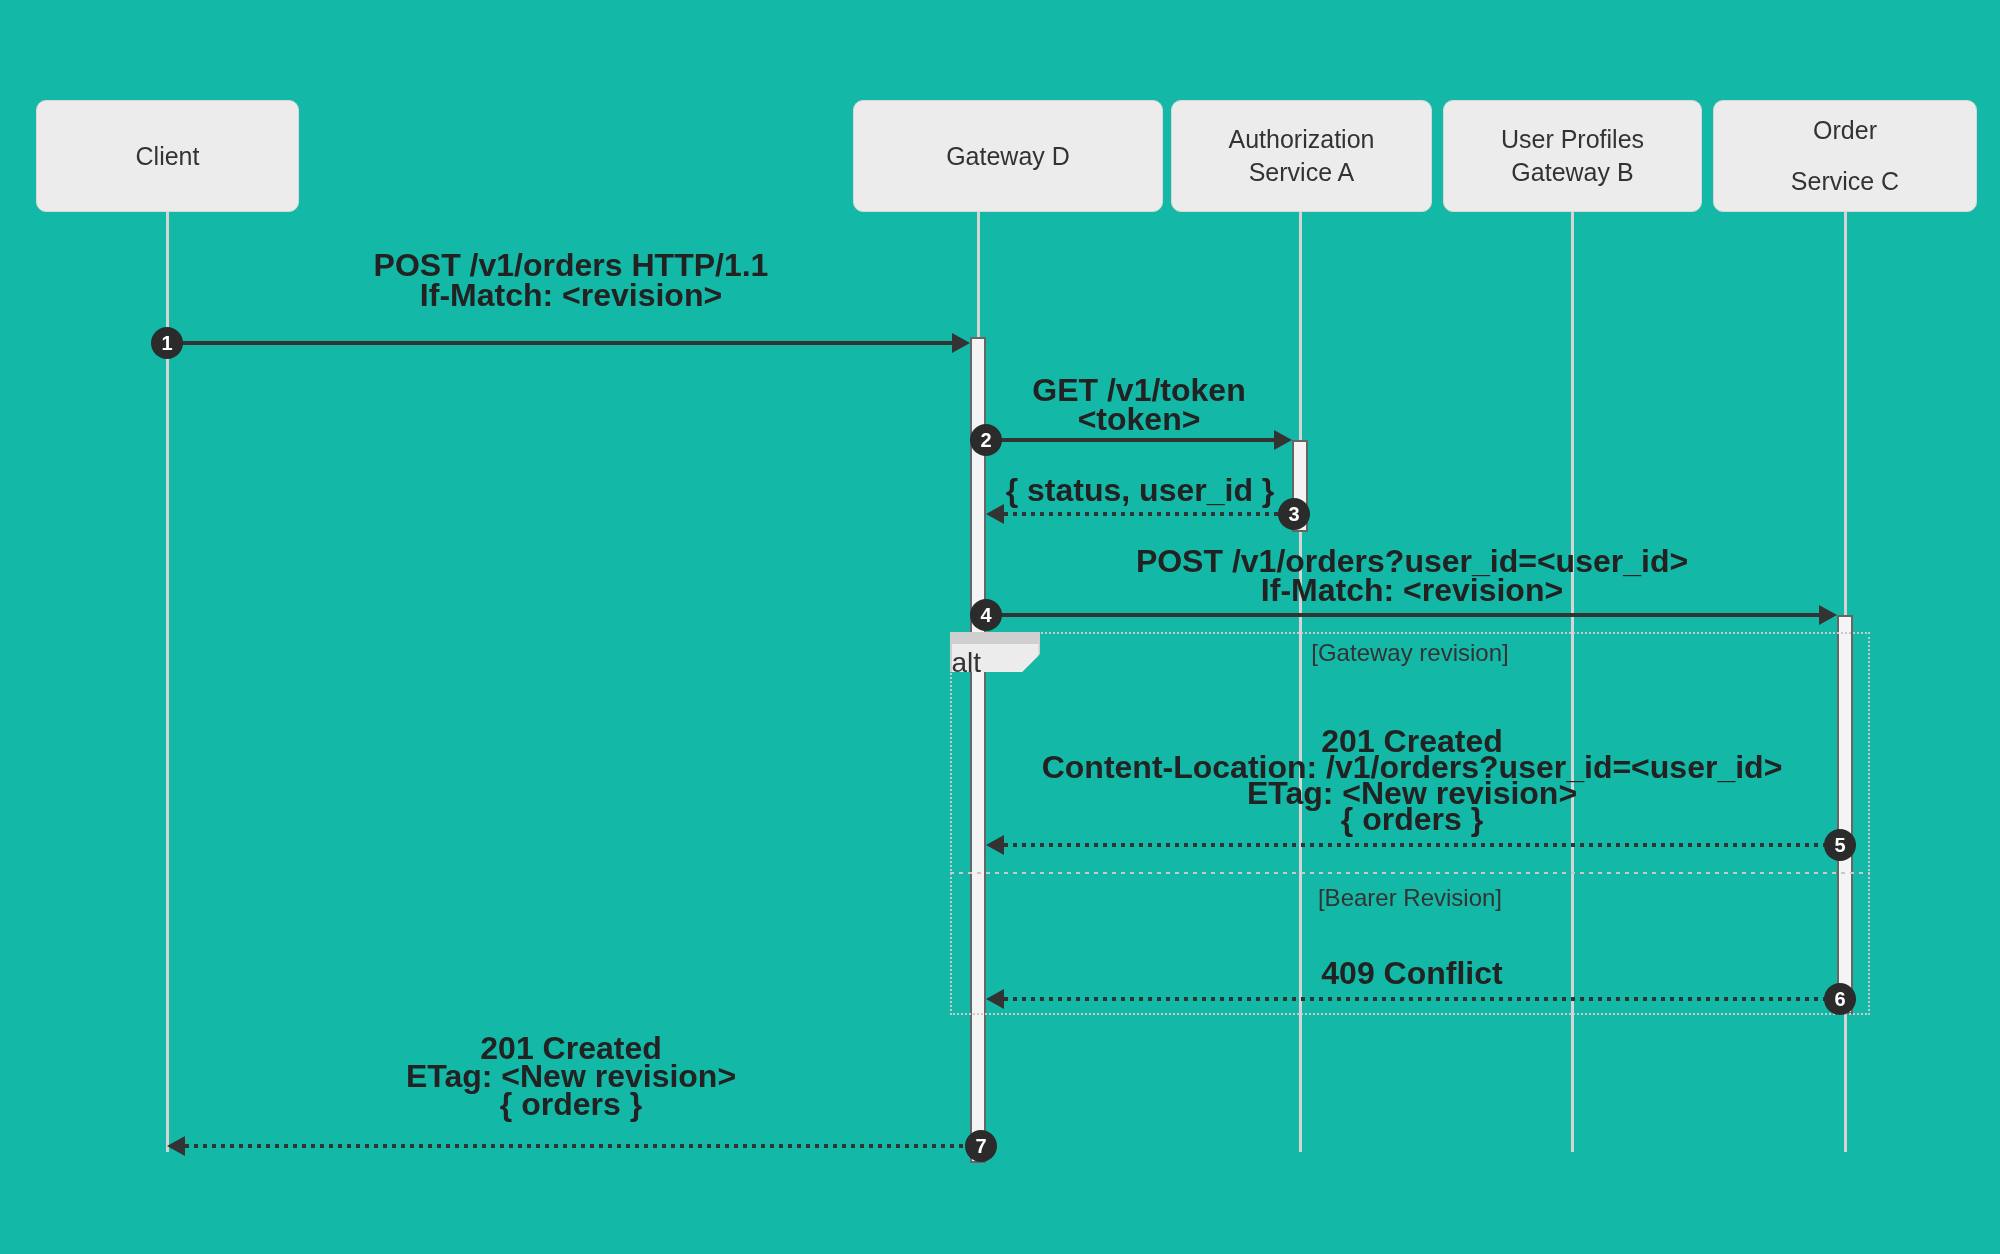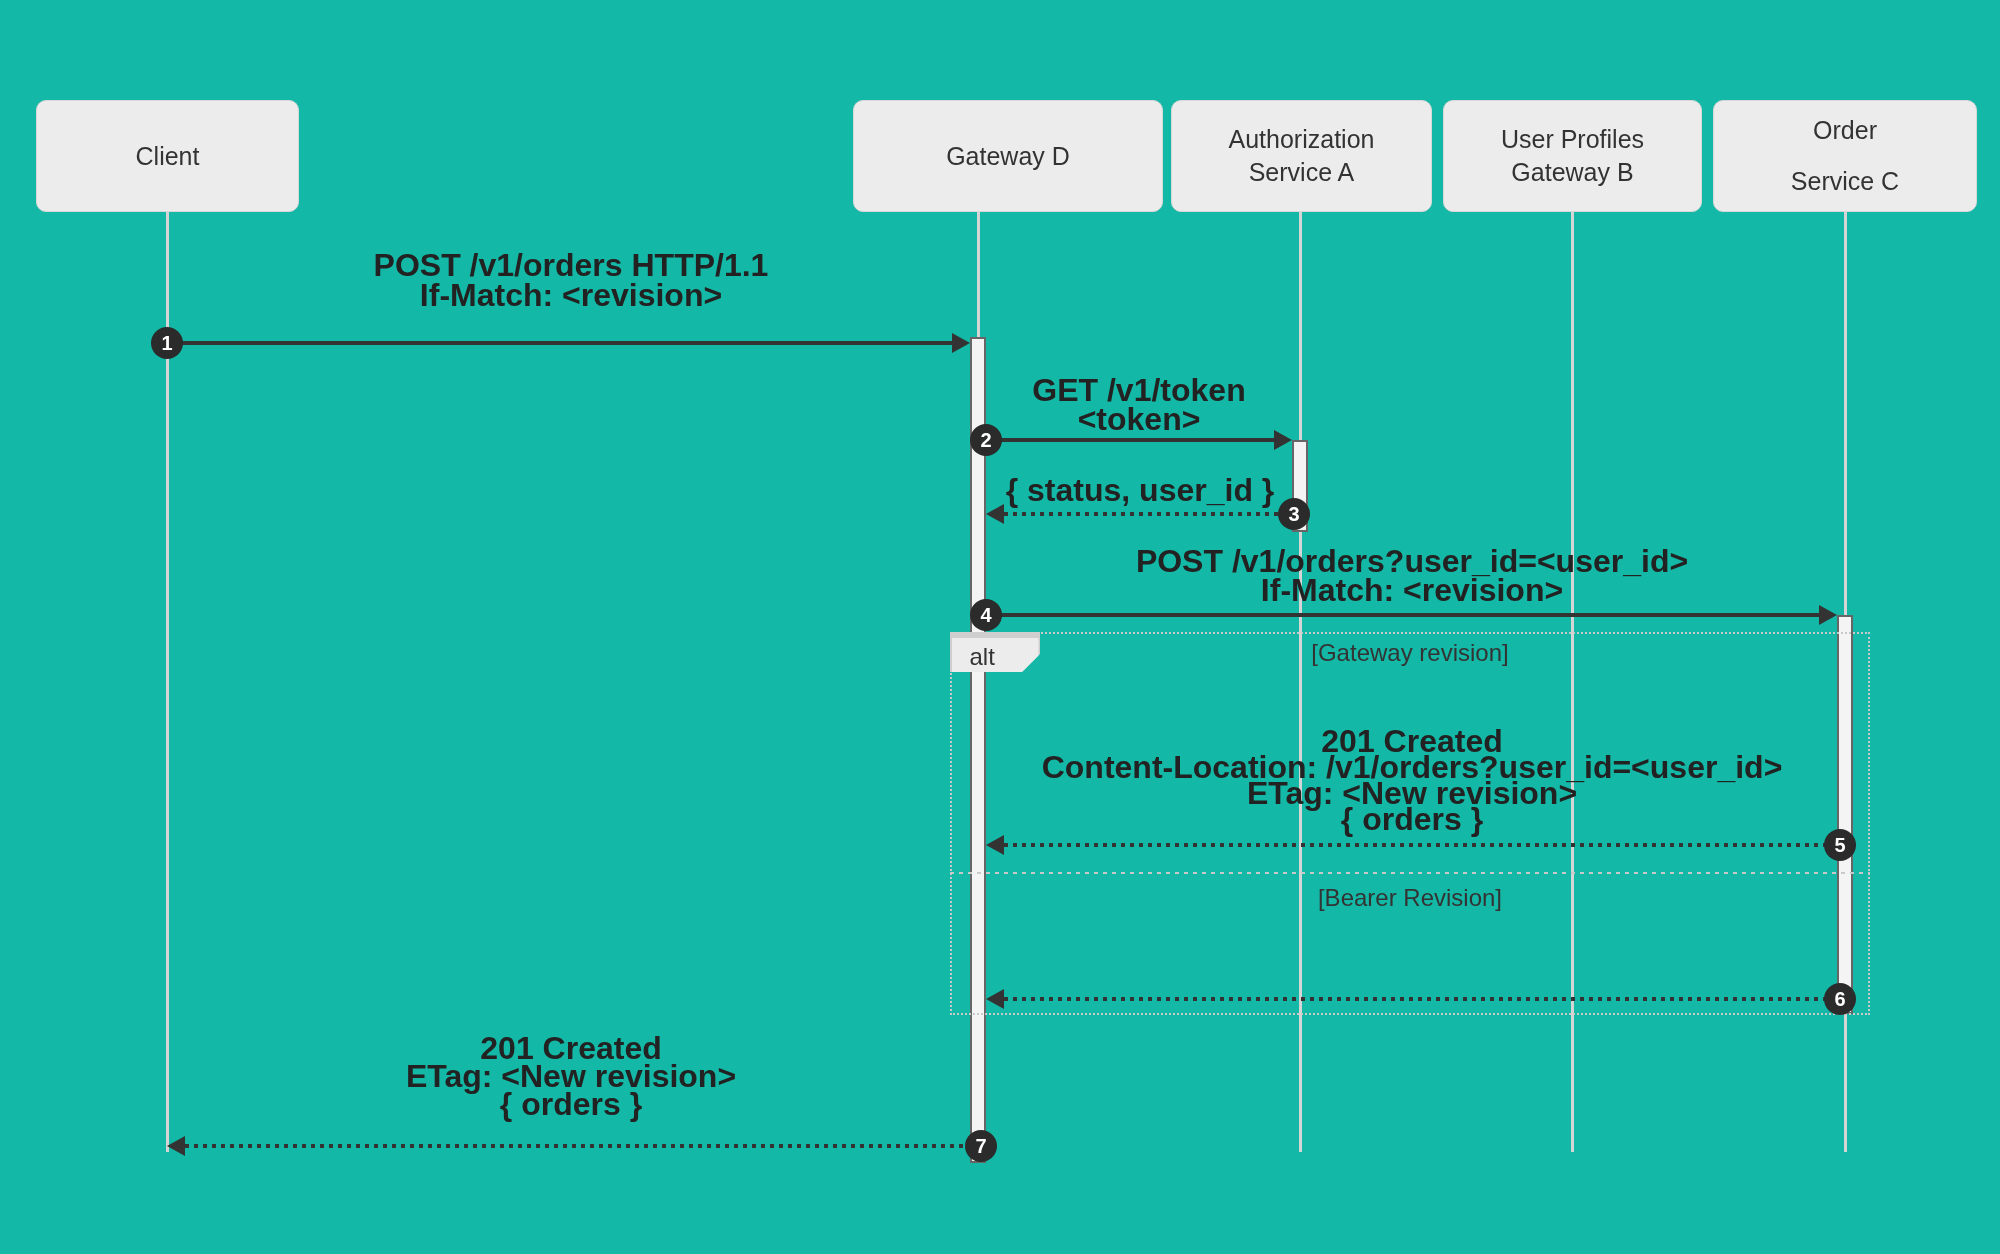--- a/index.html
+++ b/index.html
@@ -96,27 +96,26 @@
   }
   .alt-tab-outer{
     position:absolute;
     left:950px;top:632px;width:90px;height:40px;
     background:#cfcfcf;
     clip-path:polygon(0 0,100% 0,100% 55%,80% 100%,0 100%);
     z-index:5;
   }
   .alt-tab-inner{
     position:absolute;
-    left:1.5px;top:6px;width:87px;height:37px;
+    left:1.5px;top:12px;width:87px;height:37px;
     background:#ececec;
     clip-path:polygon(0 0,100% 0,100% 55%,80% 100%,0 100%);
     display:flex;align-items:center;
-    padding-left:18px;
-    box-sizing:border-box;
-    font-size:24px;color:#333;
+    box-sizing:border-box;
+    font-size:28px;color:#333;
   }
   .guard{
     position:absolute;
     left:950px;width:920px;
     text-align:center;
     font-size:24px;color:#333;
     z-index:4;
     white-space:pre;
   }
 </style>
@@ -198,20 +197,23 @@
   <div class="msg" style="left:1012px;top:728px;width:800px;line-height:26px;">
     <div>201 Created</div>
     <div>Content-Location: /v1/orders?user_id=&lt;user_id&gt;</div>
     <div>ETag: &lt;New revision&gt;</div>
     <div>{ orders }</div>
   </div>
   <div class="aline-dashed" style="left:1004px;top:843px;width:834px;"></div>
   <div class="head-left" style="left:986px;top:835px;"></div>
   <div class="num" style="left:1824px;top:829px;">5</div>
 
+  <div class="msg" style="left:1162px;top:959px;width:500px;line-height:29px;">
+    <div>409 Conflict</div>
+  </div>
   <div class="aline-dashed" style="left:1004px;top:997px;width:834px;"></div>
   <div class="head-left" style="left:986px;top:989px;"></div>
   <div class="num" style="left:1824px;top:983px;">6</div>
 
   <div class="msg" style="left:271px;top:1034px;width:600px;line-height:28px;">
     <div>201 Created</div>
     <div>ETag: &lt;New revision&gt;</div>
     <div>{ orders }</div>
   </div>
   <div class="aline-dashed" style="left:185px;top:1144px;width:785px;"></div>

